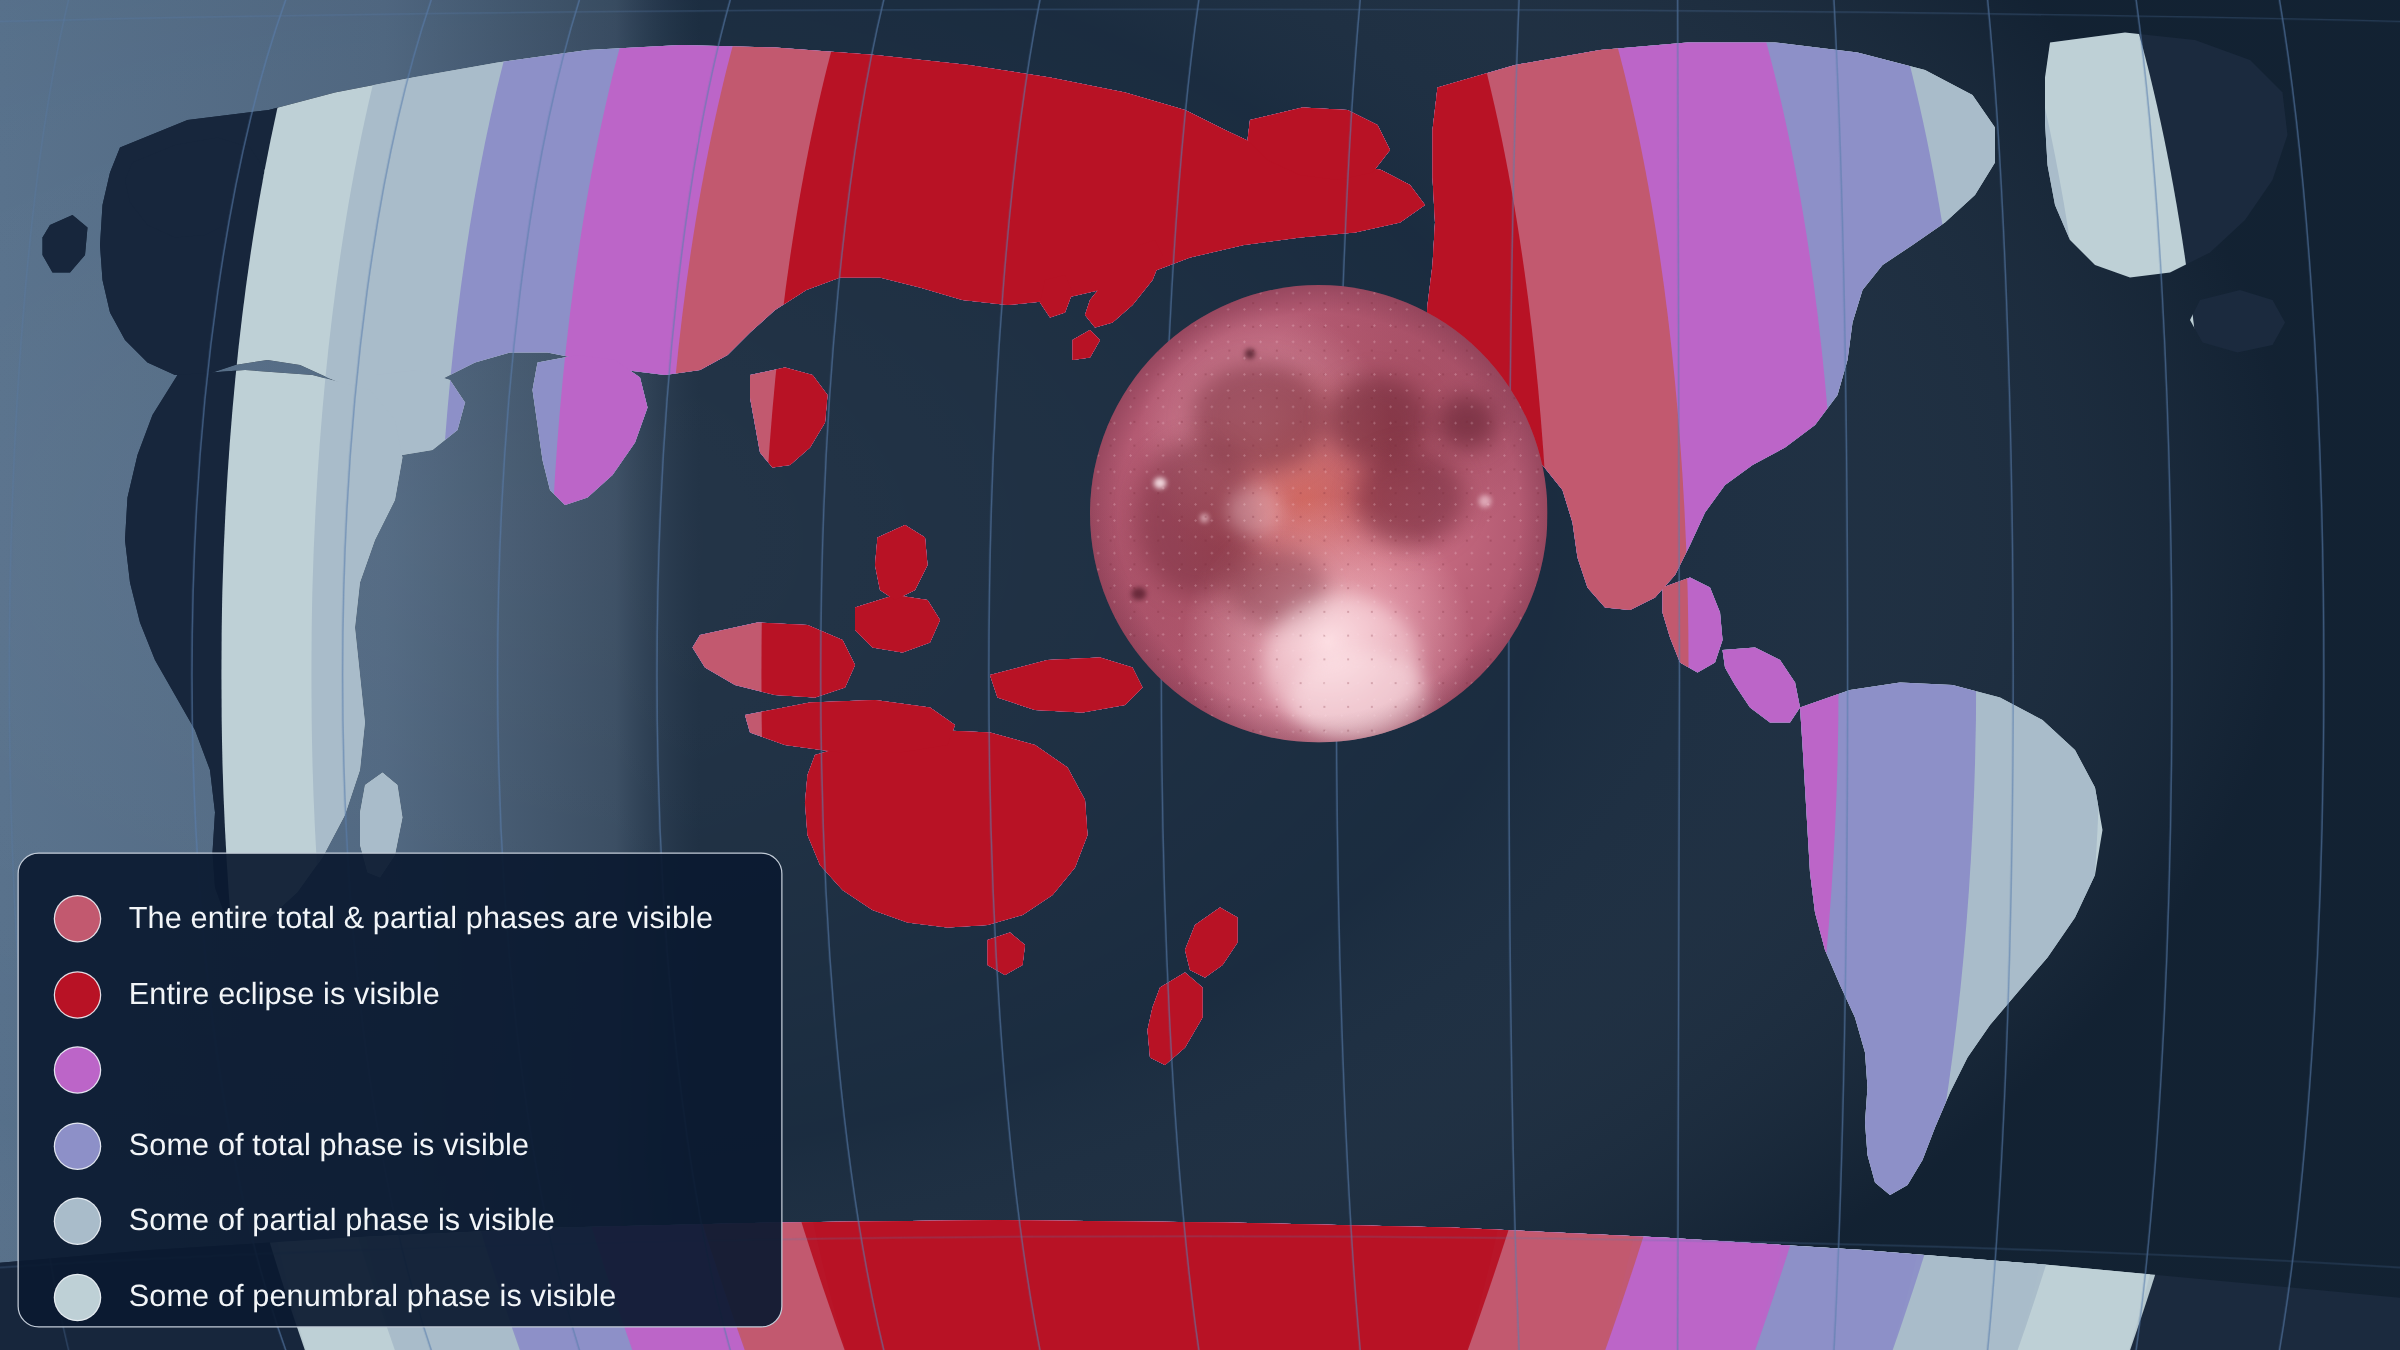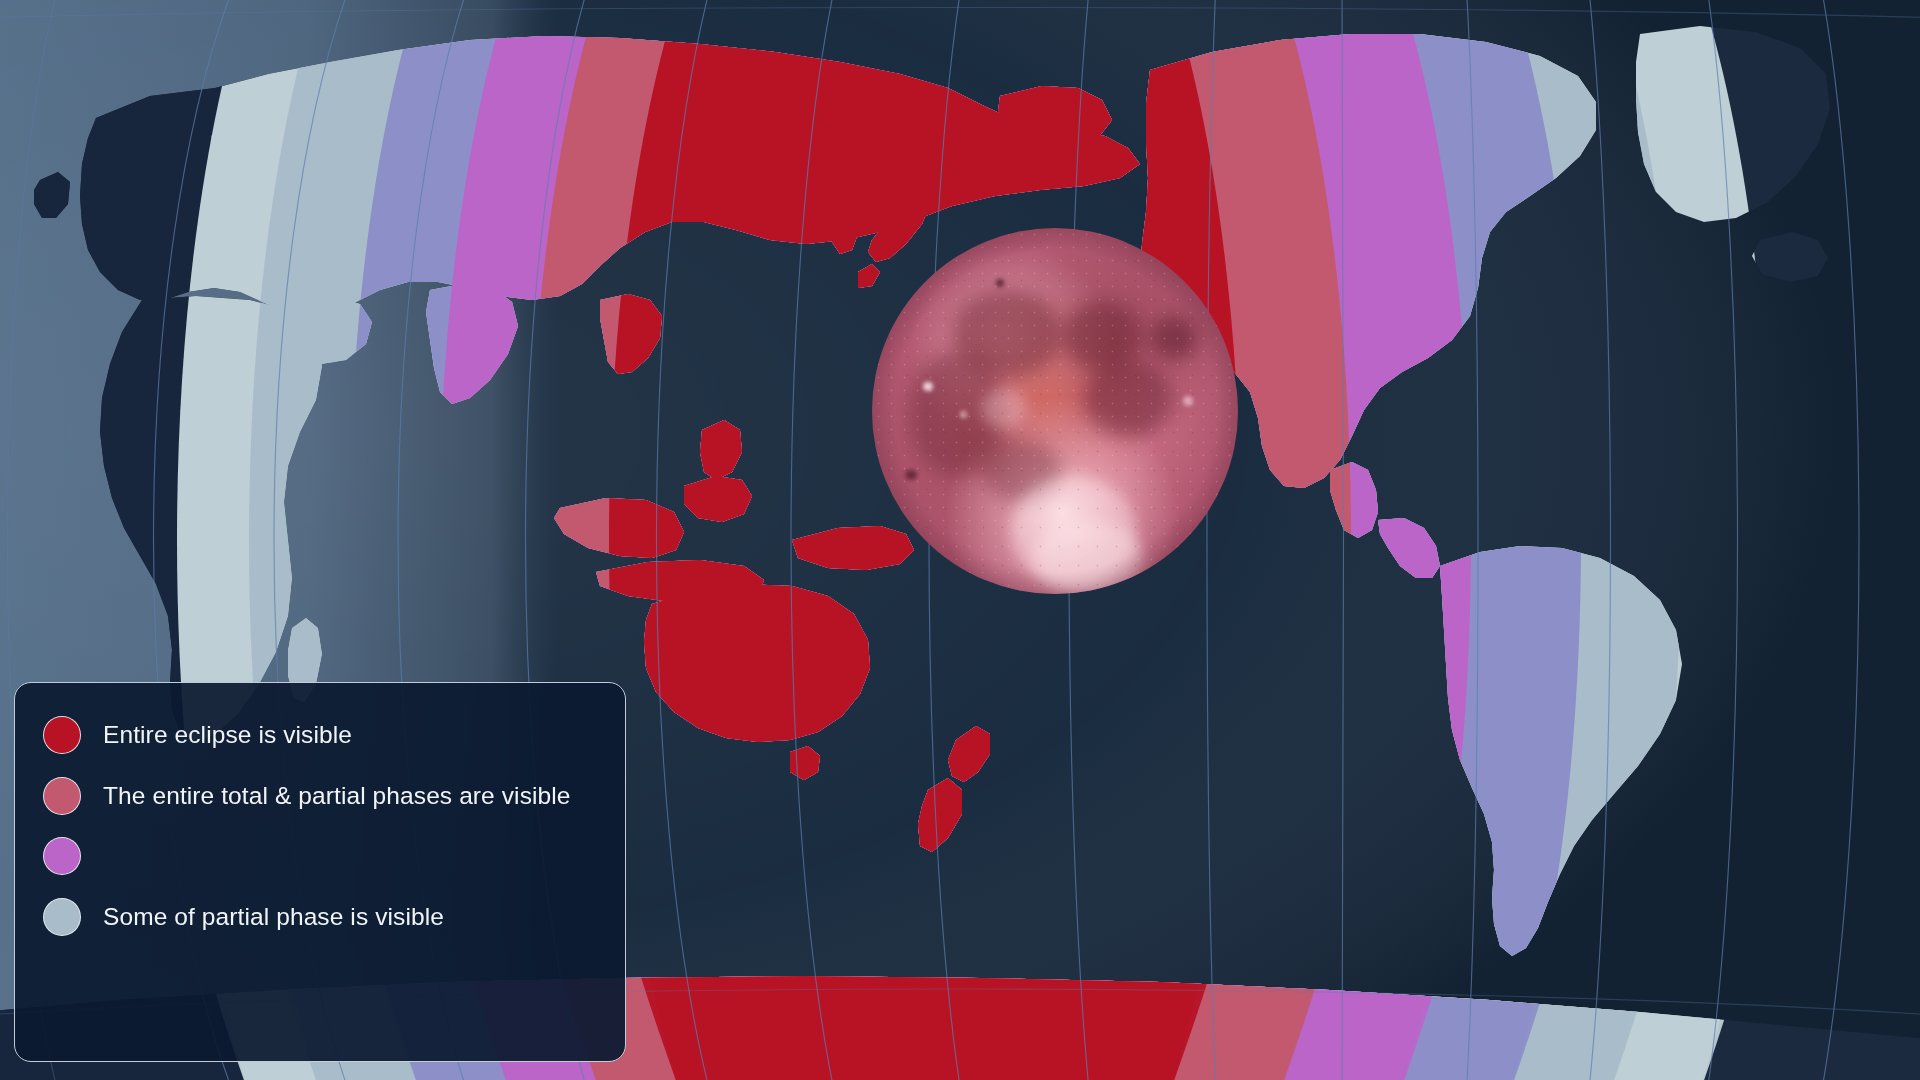--- a/index.html
+++ b/index.html
@@ -323,34 +323,42 @@
       <div class="crater" style="left:85%;top:46%;width:2.6%;height:2.6%;background:rgba(255,230,236,.55);"></div>
       <div class="crater" style="left:24%;top:50%;width:2.0%;height:2.0%;background:rgba(255,226,234,.60);"></div>
       <div class="speck"></div>
       <div class="limb"></div>
     </div>
   </div>
 
   <div id="legend">
 
     <div class="leg-row">
+      <span class="leg-sw" style="background: rgb(194, 89, 111);"></span>
+      <span class="leg-tx">The entire total &amp; partial phases are visible</span>
+    </div>
+
+    <div class="leg-row">
       <span class="leg-sw" style="background: rgb(184, 18, 37);"></span>
       <span class="leg-tx">Entire eclipse is visible</span>
     </div>
 
     <div class="leg-row">
-      <span class="leg-sw" style="background: rgb(194, 89, 111);"></span>
-      <span class="leg-tx">The entire total &amp; partial phases are visible</span>
-    </div>
-
-    <div class="leg-row">
       <span class="leg-sw" style="background: rgb(188, 101, 200);"></span>
     </div>
 
+    <div class="leg-row">
+      <span class="leg-sw" style="background: rgb(141, 144, 200);"></span>
+      <span class="leg-tx">Some of total phase is visible</span>
+    </div>
 
     <div class="leg-row">
       <span class="leg-sw" style="background: rgb(169, 188, 202);"></span>
       <span class="leg-tx">Some of partial phase is visible</span>
     </div>
 
+    <div class="leg-row">
+      <span class="leg-sw" style="background: rgb(190, 208, 214);"></span>
+      <span class="leg-tx">Some of penumbral phase is visible</span>
+    </div>
 
   </div>
 </div>
 
 </body></html>

